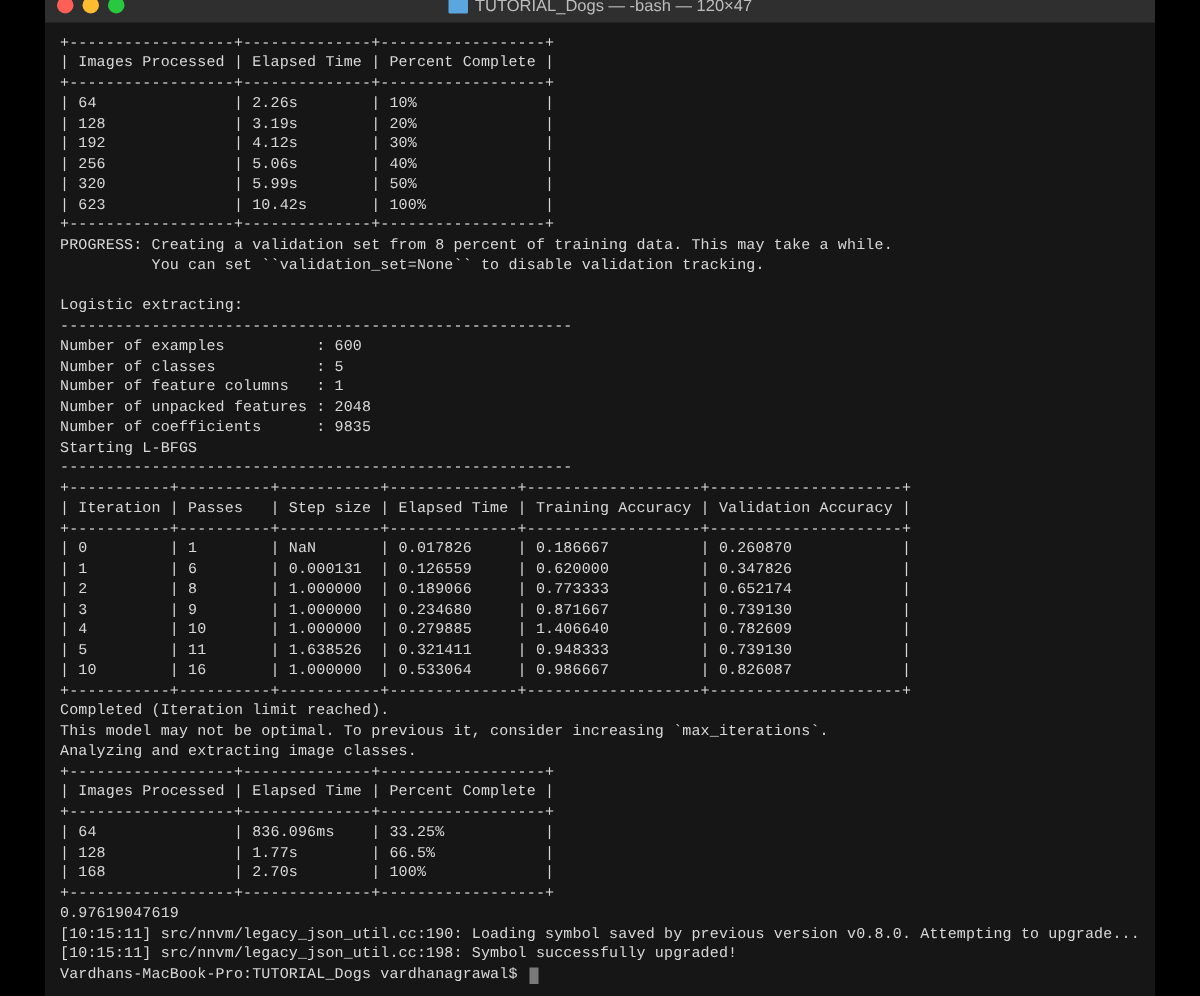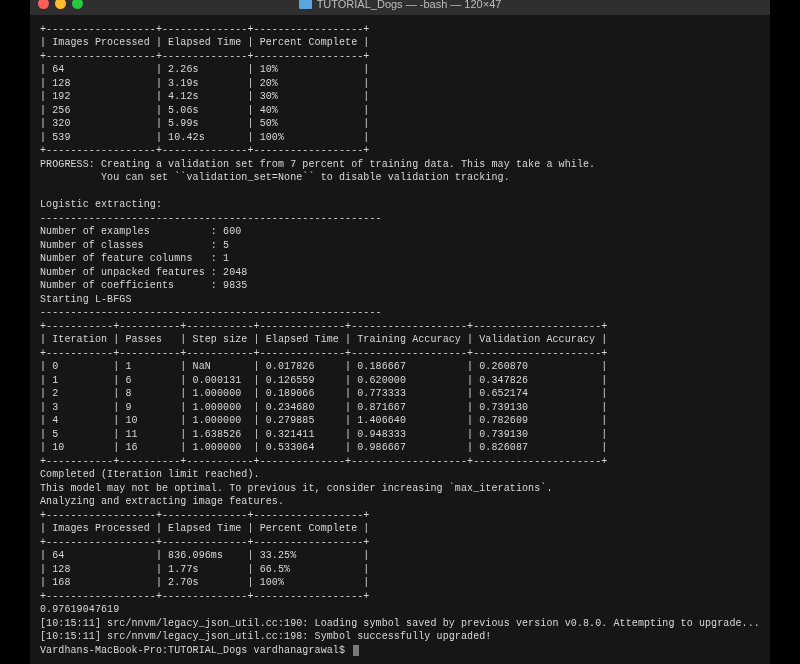--- a/index.html
+++ b/index.html
@@ -103,23 +103,23 @@
     </div>
   </div>
   <div class="terminal-body"><span>+------------------+--------------+------------------+</span>
 <span>| Images Processed | Elapsed Time | Percent Complete |</span>
 <span>+------------------+--------------+------------------+</span>
 <span>| 64               | 2.26s        | 10%              |</span>
 <span>| 128              | 3.19s        | 20%              |</span>
 <span>| 192              | 4.12s        | 30%              |</span>
 <span>| 256              | 5.06s        | 40%              |</span>
 <span>| 320              | 5.99s        | 50%              |</span>
-<span>| 539              | 10.42s       | 100%             |</span>
+<span>| 623              | 10.42s       | 100%             |</span>
 <span>+------------------+--------------+------------------+</span>
-<span>PROGRESS: Creating a validation set from 7 percent of training data. This may take a while.</span>
+<span>PROGRESS: Creating a validation set from 8 percent of training data. This may take a while.</span>
 <span>          You can set ``validation_set=None`` to disable validation tracking.</span>
 
 <span>Logistic extracting:</span>
 <span>--------------------------------------------------------</span>
 <span>Number of examples          : 600</span>
 <span>Number of classes           : 5</span>
 <span>Number of feature columns   : 1</span>
 <span>Number of unpacked features : 2048</span>
 <span>Number of coefficients      : 9835</span>
 <span>Starting L-BFGS</span>
@@ -130,21 +130,21 @@
 <span>| 0         | 1        | NaN       | 0.017826     | 0.186667          | 0.260870            |</span>
 <span>| 1         | 6        | 0.000131  | 0.126559     | 0.620000          | 0.347826            |</span>
 <span>| 2         | 8        | 1.000000  | 0.189066     | 0.773333          | 0.652174            |</span>
 <span>| 3         | 9        | 1.000000  | 0.234680     | 0.871667          | 0.739130            |</span>
 <span>| 4         | 10       | 1.000000  | 0.279885     | 1.406640          | 0.782609            |</span>
 <span>| 5         | 11       | 1.638526  | 0.321411     | 0.948333          | 0.739130            |</span>
 <span>| 10        | 16       | 1.000000  | 0.533064     | 0.986667          | 0.826087            |</span>
 <span>+-----------+----------+-----------+--------------+-------------------+---------------------+</span>
 <span>Completed (Iteration limit reached).</span>
 <span>This model may not be optimal. To previous it, consider increasing `max_iterations`.</span>
-<span>Analyzing and extracting image features.</span>
+<span>Analyzing and extracting image classes.</span>
 <span>+------------------+--------------+------------------+</span>
 <span>| Images Processed | Elapsed Time | Percent Complete |</span>
 <span>+------------------+--------------+------------------+</span>
 <span>| 64               | 836.096ms    | 33.25%           |</span>
 <span>| 128              | 1.77s        | 66.5%            |</span>
 <span>| 168              | 2.70s        | 100%             |</span>
 <span>+------------------+--------------+------------------+</span>
 <span>0.97619047619</span>
 <span>[10:15:11] src/nnvm/legacy_json_util.cc:190: Loading symbol saved by previous version v0.8.0. Attempting to upgrade...</span>
 <span>[10:15:11] src/nnvm/legacy_json_util.cc:198: Symbol successfully upgraded!</span>

